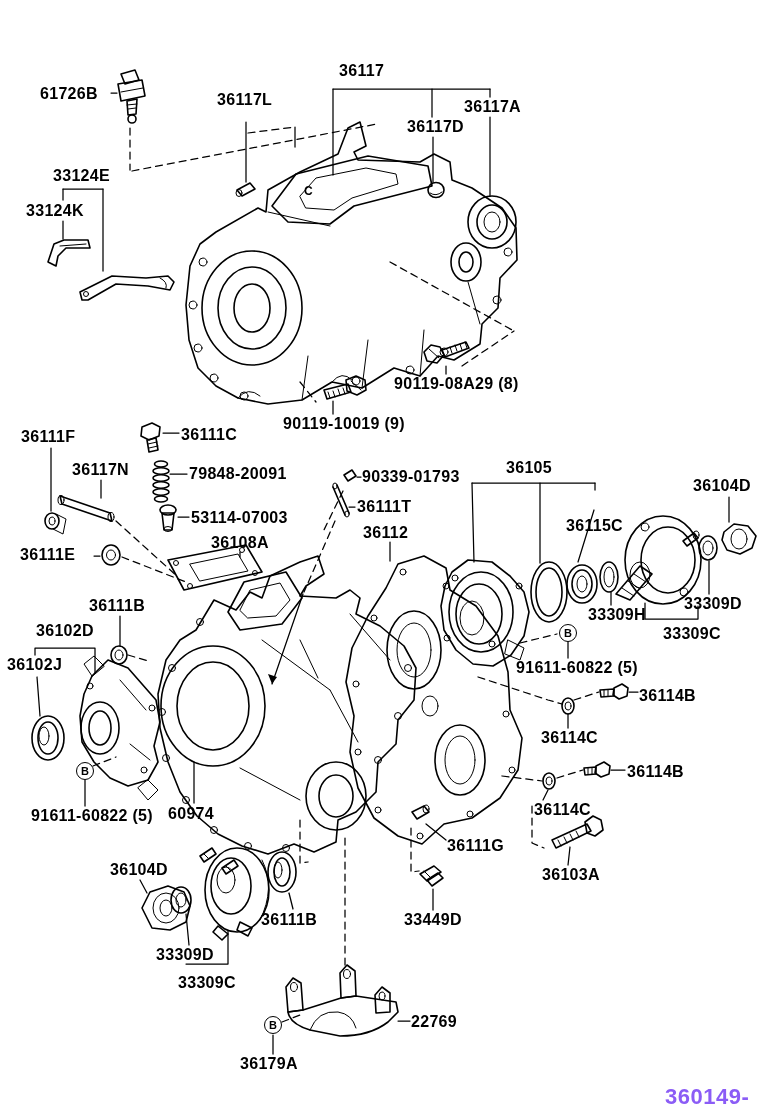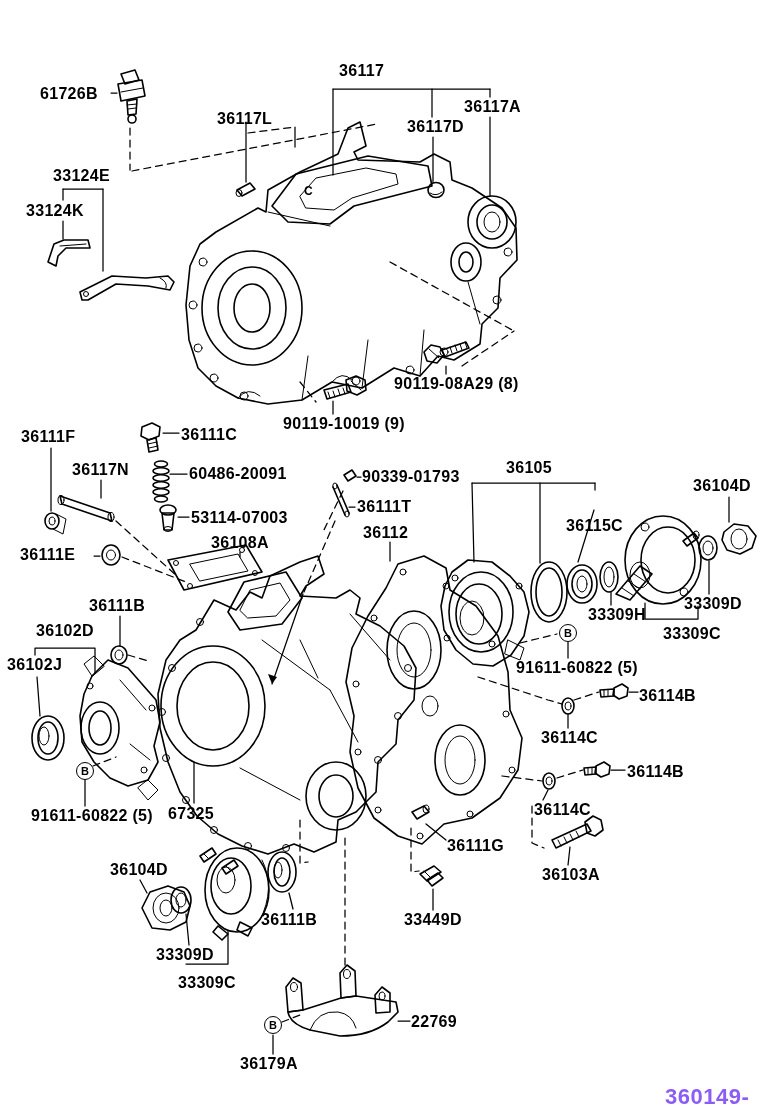--- a/index.html
+++ b/index.html
@@ -429,31 +429,31 @@
     <polyline class="dash" points="532,806 532,843 544,848"></polyline>
     <polyline class="dash" points="411,828 411,872 419,871"></polyline>
     <polyline class="dash" points="300,820 300,863 308,862"></polyline>
     <line class="dash" x1="345" y1="838" x2="345" y2="965"></line>
     <line class="dash" x1="282" y1="1022" x2="300" y2="1015"></line>
   </g>
 </svg>
 
 <div class="lbl" style="left:40px;top:85px">61726B</div>
 <div class="lbl" style="left:339px;top:62px">36117</div>
-<div class="lbl" style="left:217px;top:110px">36117L</div>
+<div class="lbl" style="left:217px;top:91px">36117L</div>
 <div class="lbl" style="left:464px;top:98px">36117A</div>
 <div class="lbl" style="left:407px;top:118px">36117D</div>
 <div class="lbl" style="left:53px;top:167px">33124E</div>
 <div class="lbl" style="left:26px;top:202px">33124K</div>
 <div class="lbl" style="left:394px;top:375px">90119-08A29 (8)</div>
 <div class="lbl" style="left:283px;top:415px">90119-10019 (9)</div>
 <div class="lbl" style="left:21px;top:428px">36111F</div>
 <div class="lbl" style="left:181px;top:426px">36111C</div>
 <div class="lbl" style="left:72px;top:461px">36117N</div>
-<div class="lbl" style="left:189px;top:465px">60486-20091</div>
+<div class="lbl" style="left:189px;top:465px">79848-20091</div>
 <div class="lbl" style="left:362px;top:468px">90339-01793</div>
 <div class="lbl" style="left:506px;top:459px">36105</div>
 <div class="lbl" style="left:693px;top:477px">36104D</div>
 <div class="lbl" style="left:566px;top:517px">36115C</div>
 <div class="lbl" style="left:357px;top:498px">36111T</div>
 <div class="lbl" style="left:191px;top:509px">53114-07003</div>
 <div class="lbl" style="left:363px;top:524px">36112</div>
 <div class="lbl" style="left:211px;top:534px">36108A</div>
 <div class="lbl" style="left:20px;top:546px">36111E</div>
 <div class="lbl" style="left:89px;top:597px">36111B</div>
@@ -461,21 +461,21 @@
 <div class="lbl" style="left:36px;top:622px">36102D</div>
 <div class="lbl" style="left:588px;top:606px">33309H</div>
 <div class="lbl" style="left:7px;top:656px">36102J</div>
 <div class="lbl" style="left:663px;top:625px">33309C</div>
 <div class="lbl" style="left:516px;top:659px">91611-60822 (5)</div>
 <div class="lbl" style="left:639px;top:687px">36114B</div>
 <div class="lbl" style="left:541px;top:729px">36114C</div>
 <div class="lbl" style="left:627px;top:763px">36114B</div>
 <div class="lbl" style="left:534px;top:801px">36114C</div>
 <div class="lbl" style="left:31px;top:807px">91611-60822 (5)</div>
-<div class="lbl" style="left:168px;top:805px">67325</div>
+<div class="lbl" style="left:168px;top:805px">60974</div>
 <div class="lbl" style="left:447px;top:837px">36111G</div>
 <div class="lbl" style="left:542px;top:866px">36103A</div>
 <div class="lbl" style="left:110px;top:861px">36104D</div>
 <div class="lbl" style="left:261px;top:911px">36111B</div>
 <div class="lbl" style="left:404px;top:911px">33449D</div>
 <div class="lbl" style="left:156px;top:946px">33309D</div>
 <div class="lbl" style="left:178px;top:974px">33309C</div>
 <div class="lbl" style="left:411px;top:1013px">22769</div>
 <div class="lbl" style="left:240px;top:1055px">36179A</div>
 

